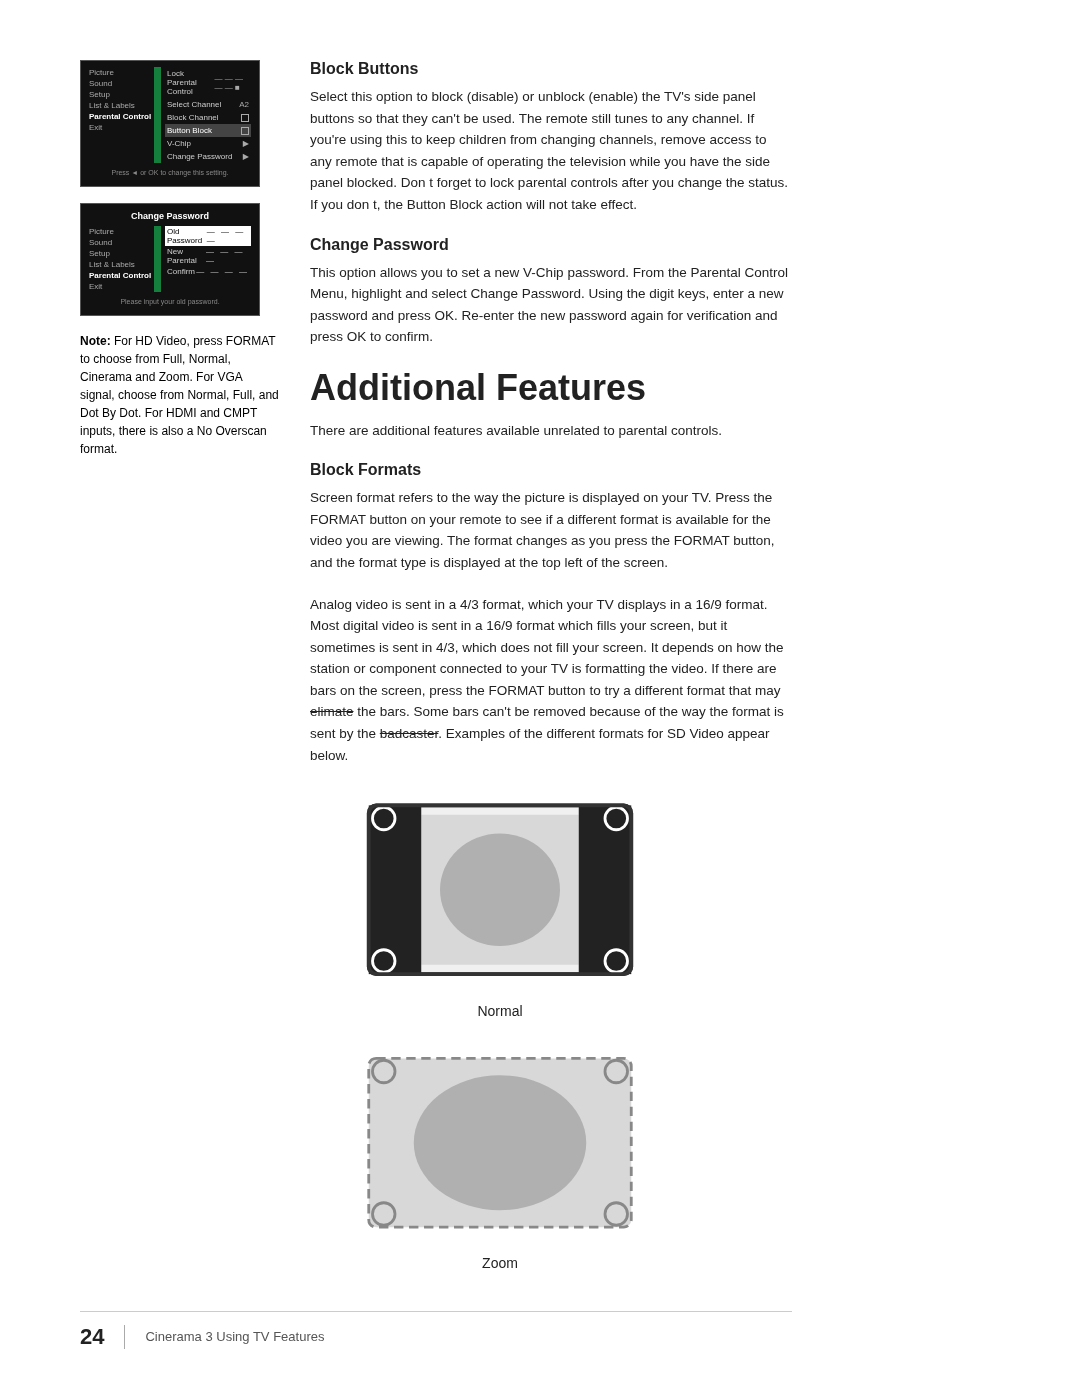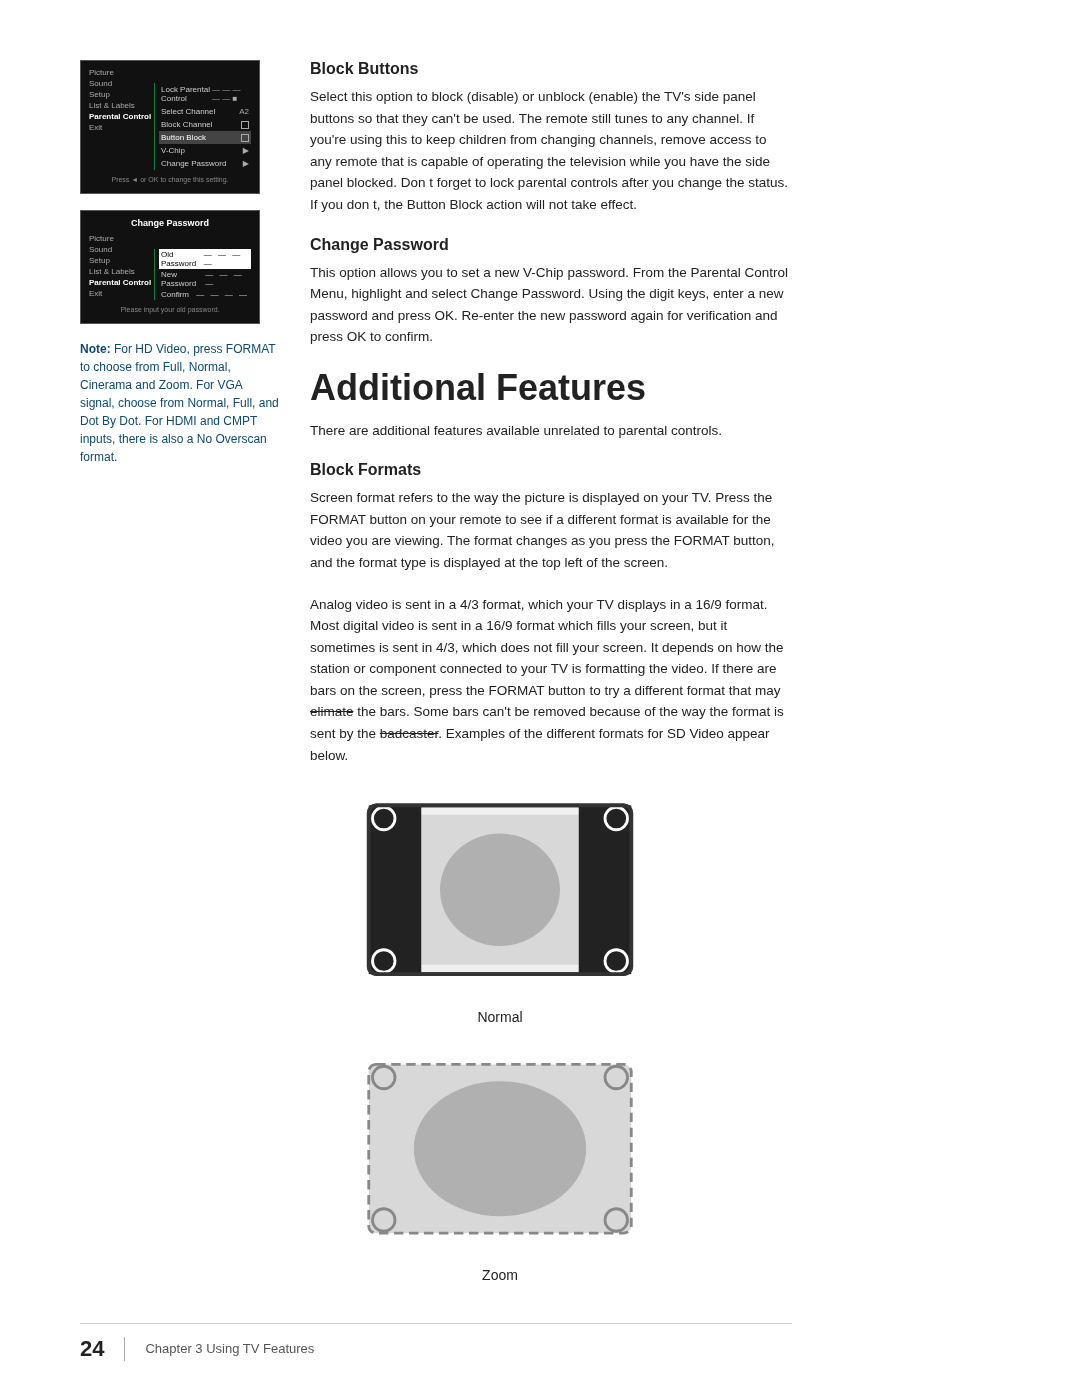--- a/index.html
+++ b/index.html
@@ -71,23 +71,22 @@
       padding: 1px 0;
     }
 
     .menu-screenshot .left-menu .menu-item.active {
       color: #fff;
       font-weight: bold;
     }
 
     .menu-screenshot .right-menu {
       flex: 1;
-      border-left: 1px solid #15803d;
+      border-left: 7px solid #15803d;
       padding-left: 4px;
-      margin-top: 16px;
     }
 
     .menu-screenshot .right-item {
       display: flex;
       align-items: center;
       justify-content: space-between;
       font-size: 8px;
       color: #ccc;
       padding: 2px 2px;
     }
@@ -135,21 +134,21 @@
       color: #000;
     }
     .menu-screenshot .dashes {
       letter-spacing: 2px;
       font-size: 8px;
     }
 
     
     .note-text {
       font-size: 12px;
-      color: #0c4a6e;
+      color: #000000;
       line-height: 1.5;
       margin-top: 3px;
     }
 
     .note-text strong {
       font-weight: bold;
     }
 
     
     .content {
@@ -204,21 +203,20 @@
 
     .format-diagram {
       width: 160px;
       height: 110px;
       position: relative;
     }
 
     .format-label {
       font-size: 14px;
       color: #222;
-      margin-top: 6px;
       text-align: center;
     }
 
     
     .tv-screen {
       width: 100%;
       height: 100%;
     }
 
     
@@ -312,21 +310,21 @@
             <div class="menu-item">List &amp; Labels</div>
             <div class="menu-item active">Parental Control</div>
             <div class="menu-item">Exit</div>
           </div>
           <div class="right-menu">
             <div class="field-row highlighted">
               <span>Old Password</span>
               <span class="dashes">— — — —</span>
             </div>
             <div class="field-row">
-              <span>New Password</span>
+              <span>New Parental</span>
               <span class="dashes">— — — —</span>
             </div>
             <div class="field-row">
               <span>Confirm</span>
               <span class="dashes">— — — —</span>
             </div>
           </div>
         </div>
         <div class="footer-hint">Please input your old password.</div>
       </div>
@@ -409,19 +407,19 @@
         </div>
       </div>
 
     </div>
   </div>
 
   <div class="page-footer">
     <span class="page-number">24</span>
     <div class="footer-divider"></div>
     <span class="footer-text">
-      <span>Chapter</span>
+      <span>Cinerama</span>
       <span>3   </span>
       <span>Using TV Features</span>
     </span>
   </div>
 
 </div>
 
 </body></html>

